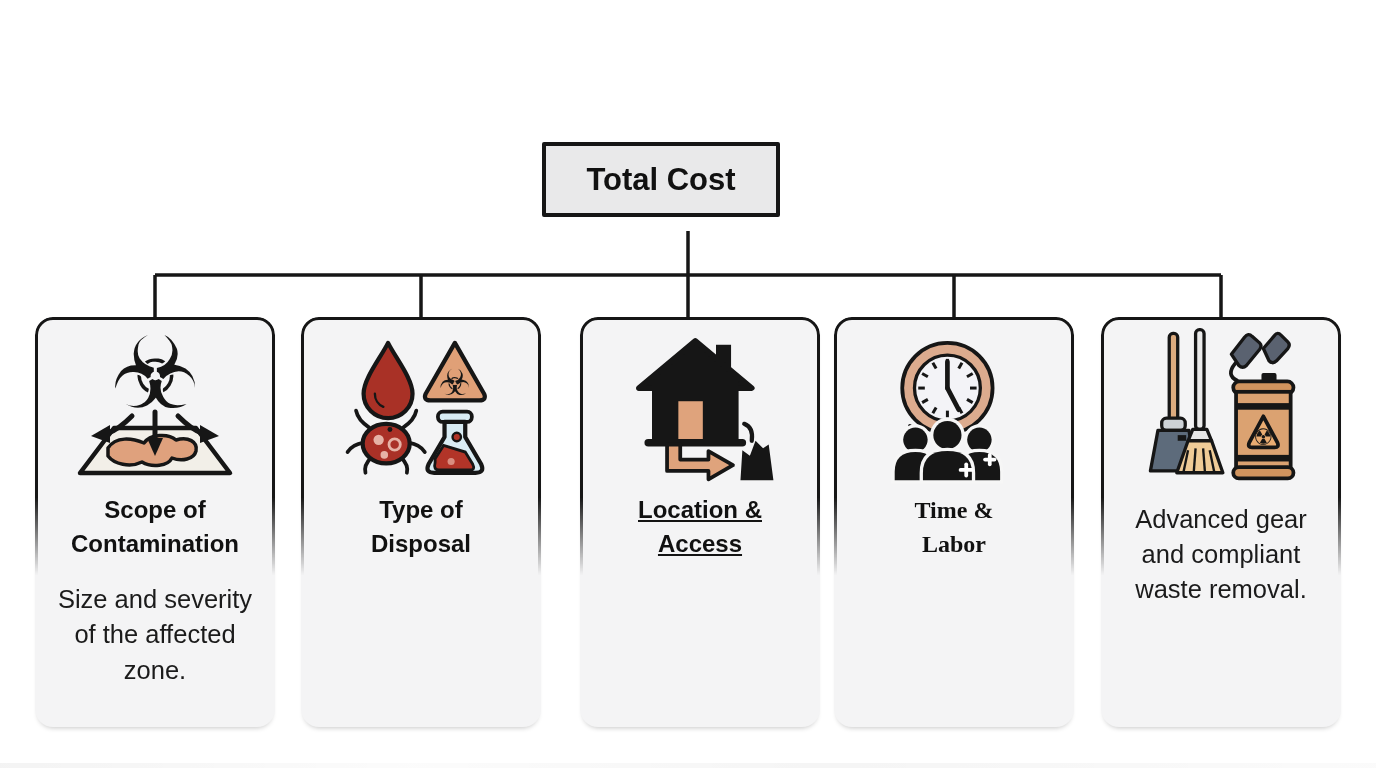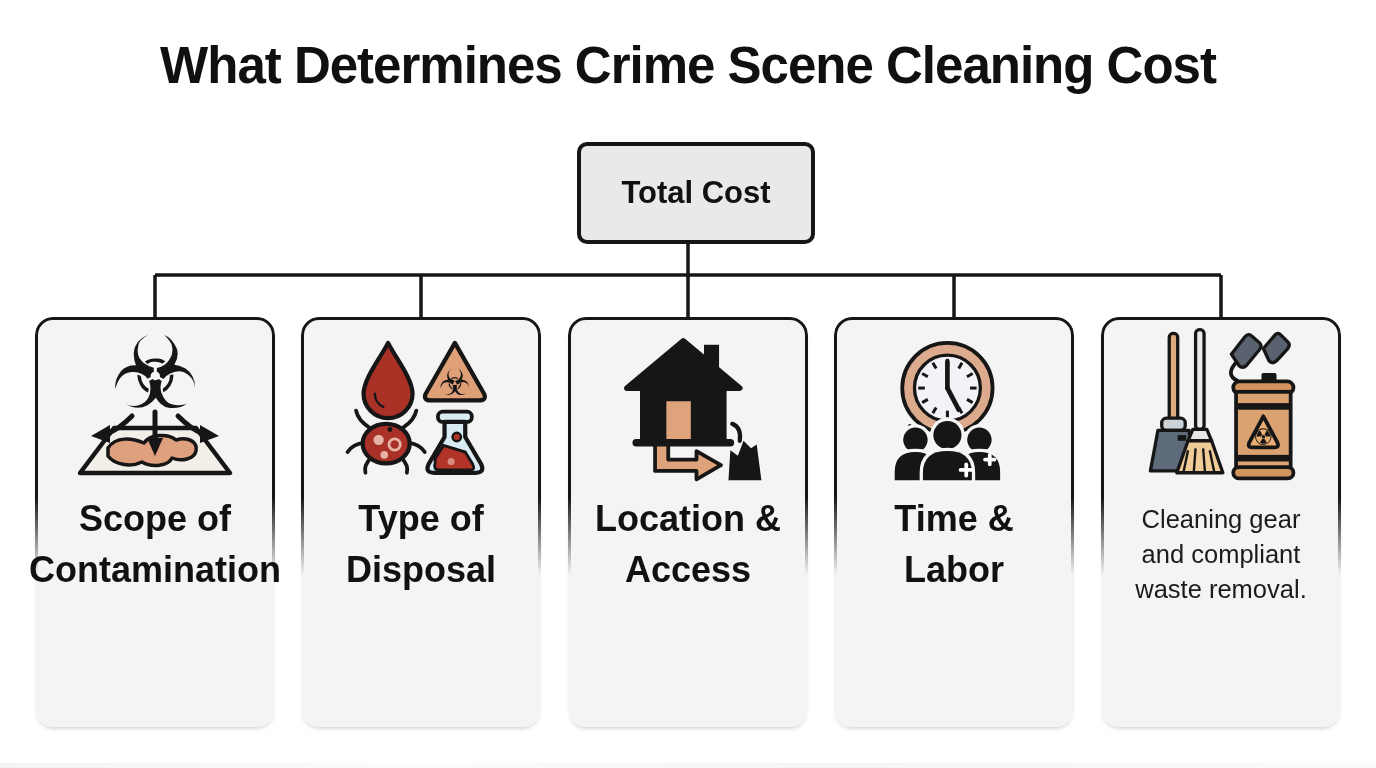--- a/index.html
+++ b/index.html
@@ -9,25 +9,25 @@
     font-family:"Liberation Sans", sans-serif;
     color:#141414;
   }
   .page-title{
     position:absolute;top:36px;left:0;width:100%;
     margin:0;text-align:center;
     font-size:51px;font-weight:bold;letter-spacing:-1px;
     color:#101010;
   }
   .root-box{
-    position:absolute;left:577px;top:142px;width:238px;height:102px;
+    position:absolute;left:542px;top:142px;width:238px;height:75px;
     box-sizing:border-box;
     background:var(--node-bg,#e9e9ea);
     border:4px solid var(--line,#161616);
-    border-radius:10px;
+    border-radius:2px;
     display:flex;align-items:center;justify-content:center;
     z-index:2;
   }
   .root-box span{font-size:31px;font-weight:bold;color:#111;}
   .connectors{position:absolute;left:0;top:0;z-index:0;}
   .card{
     position:absolute;top:317px;width:240px;height:410px;
     box-sizing:border-box;
     background:var(--card-bg,#f4f4f5);
     border-radius:18px;
@@ -36,48 +36,47 @@
     z-index:1;
   }
   
   .card::before{
     content:"";position:absolute;inset:0;
     border:3.5px solid var(--line,#161616);
     border-radius:18px;pointer-events:none;
     -webkit-mask-image:linear-gradient(180deg,#000 44%,transparent 63%);
             mask-image:linear-gradient(180deg,#000 44%,transparent 63%);
   }
-  .c1{left:35px;} .c2{left:301px;} .c3{left:568px;} .c4{left:834px;} .c5{left:1101px;}
+  .c1{left:35px;} .c2{left:301px;} .c3{left:580px;text-decoration:underline;} .c4{left:834px;font-family:Liberation Serif, serif;} .c5{left:1101px;}
   .icon-wrap{
     height:152px;margin-top:12px;
     display:flex;align-items:center;justify-content:center;
   }
   .card-title{
     margin:12px 0 0 0;
-    font-size:36px;font-weight:bold;line-height:1.42;
+    font-size:24px;font-weight:bold;line-height:1.42;
     text-align:center;white-space:pre-line;color:#111;
   }
   .card-desc{
     margin:21px 0 0 0;
     font-size:25.5px;line-height:1.38;
     text-align:center;white-space:pre-line;color:#1b1b1b;
   }
   .bottom-smear{
     position:absolute;left:0;bottom:0;width:100%;height:5px;
     background:linear-gradient(90deg,rgba(0,0,0,0.10),rgba(0,0,0,0.03) 30%,rgba(0,0,0,0.09) 60%,rgba(0,0,0,0.04));
     opacity:.45;
   }
   .glyph{font-family:"DejaVu Sans", sans-serif;}
 </style>
 </head>
 <body>
 
 <div class="stage">
 
-  <h1 class="page-title">What Determines Crime Scene Cleaning Cost</h1>
 
   <div class="root-box">
     <span>Total Cost</span>
   </div>
 
   <svg class="connectors" width="1376" height="768" viewBox="0 0 1376 768">
     <g stroke="#161616" stroke-width="3.5" fill="none">
       <path d="M688,231 V275"></path>
       <path d="M155,275 H1221"></path>
       <path d="M155,275 V320"></path>
@@ -99,20 +98,23 @@
           <path d="M108,84 Q122,98 132,101"></path>
         </g>
         <polygon points="77,106 93,106 85,124" fill="#161616"></polygon>
         <polygon points="40,93 40,111 21,104" fill="#161616"></polygon>
         <polygon points="130,93 130,111 149,104" fill="#161616"></polygon>
         <text class="glyph" x="85" y="76" font-size="100" text-anchor="middle" fill="#161616">☣</text>
       </svg>
     </div>
     <h2 class="card-title">Scope of
 Contamination</h2>
+    <p class="card-desc">Size and severity
+of the affected
+zone.</p>
   </section>
 
   <section class="card c2">
     <div class="icon-wrap">
       <svg width="160" height="160" viewBox="0 0 170 160">
 
         <path d="M50,14 C58,30 76,52 76,68 A26,26 0 0 1 24,68 C24,52 42,30 50,14 Z" fill="#a93126" stroke="#161616" stroke-width="4.5" stroke-linejoin="round"></path>
         <path d="M36,68 A15,15 0 0 0 45,82" fill="none" stroke="#161616" stroke-width="2.5" stroke-linecap="round"></path>
 
         <path d="M121,14 L152,68 Q155,75 147,75 L95,75 Q87,75 90,68 Z" fill="#e0a077" stroke="#161616" stroke-width="4.5" stroke-linejoin="round"></path>
@@ -235,19 +237,19 @@
         <rect x="128" y="46" width="16" height="10" rx="2" fill="#161616"></rect>
         <rect x="98" y="55" width="64" height="13" rx="6.5" fill="#d1945e" stroke="#161616" stroke-width="4"></rect>
         <rect x="101" y="66" width="58" height="82" fill="#dba271" stroke="#161616" stroke-width="4"></rect>
         <rect x="101" y="78" width="58" height="7" fill="#161616"></rect>
         <rect x="101" y="133" width="58" height="7" fill="#161616"></rect>
         <path d="M130,92 L145,120 Q147,125 142,125 L118,125 Q113,125 115,120 Z" fill="#e9ac72" stroke="#161616" stroke-width="4" stroke-linejoin="round"></path>
         <text class="glyph" x="130" y="122" font-size="24" text-anchor="middle" fill="#161616">☢</text>
         <rect x="98" y="146" width="64" height="12" rx="6" fill="#d1945e" stroke="#161616" stroke-width="4"></rect>
       </svg>
     </div>
-    <p class="card-desc">Cleaning gear
+    <p class="card-desc">Advanced gear
 and compliant
 waste removal.</p>
   </section>
 
   <div class="bottom-smear"></div>
 </div>
 
 </body></html>

